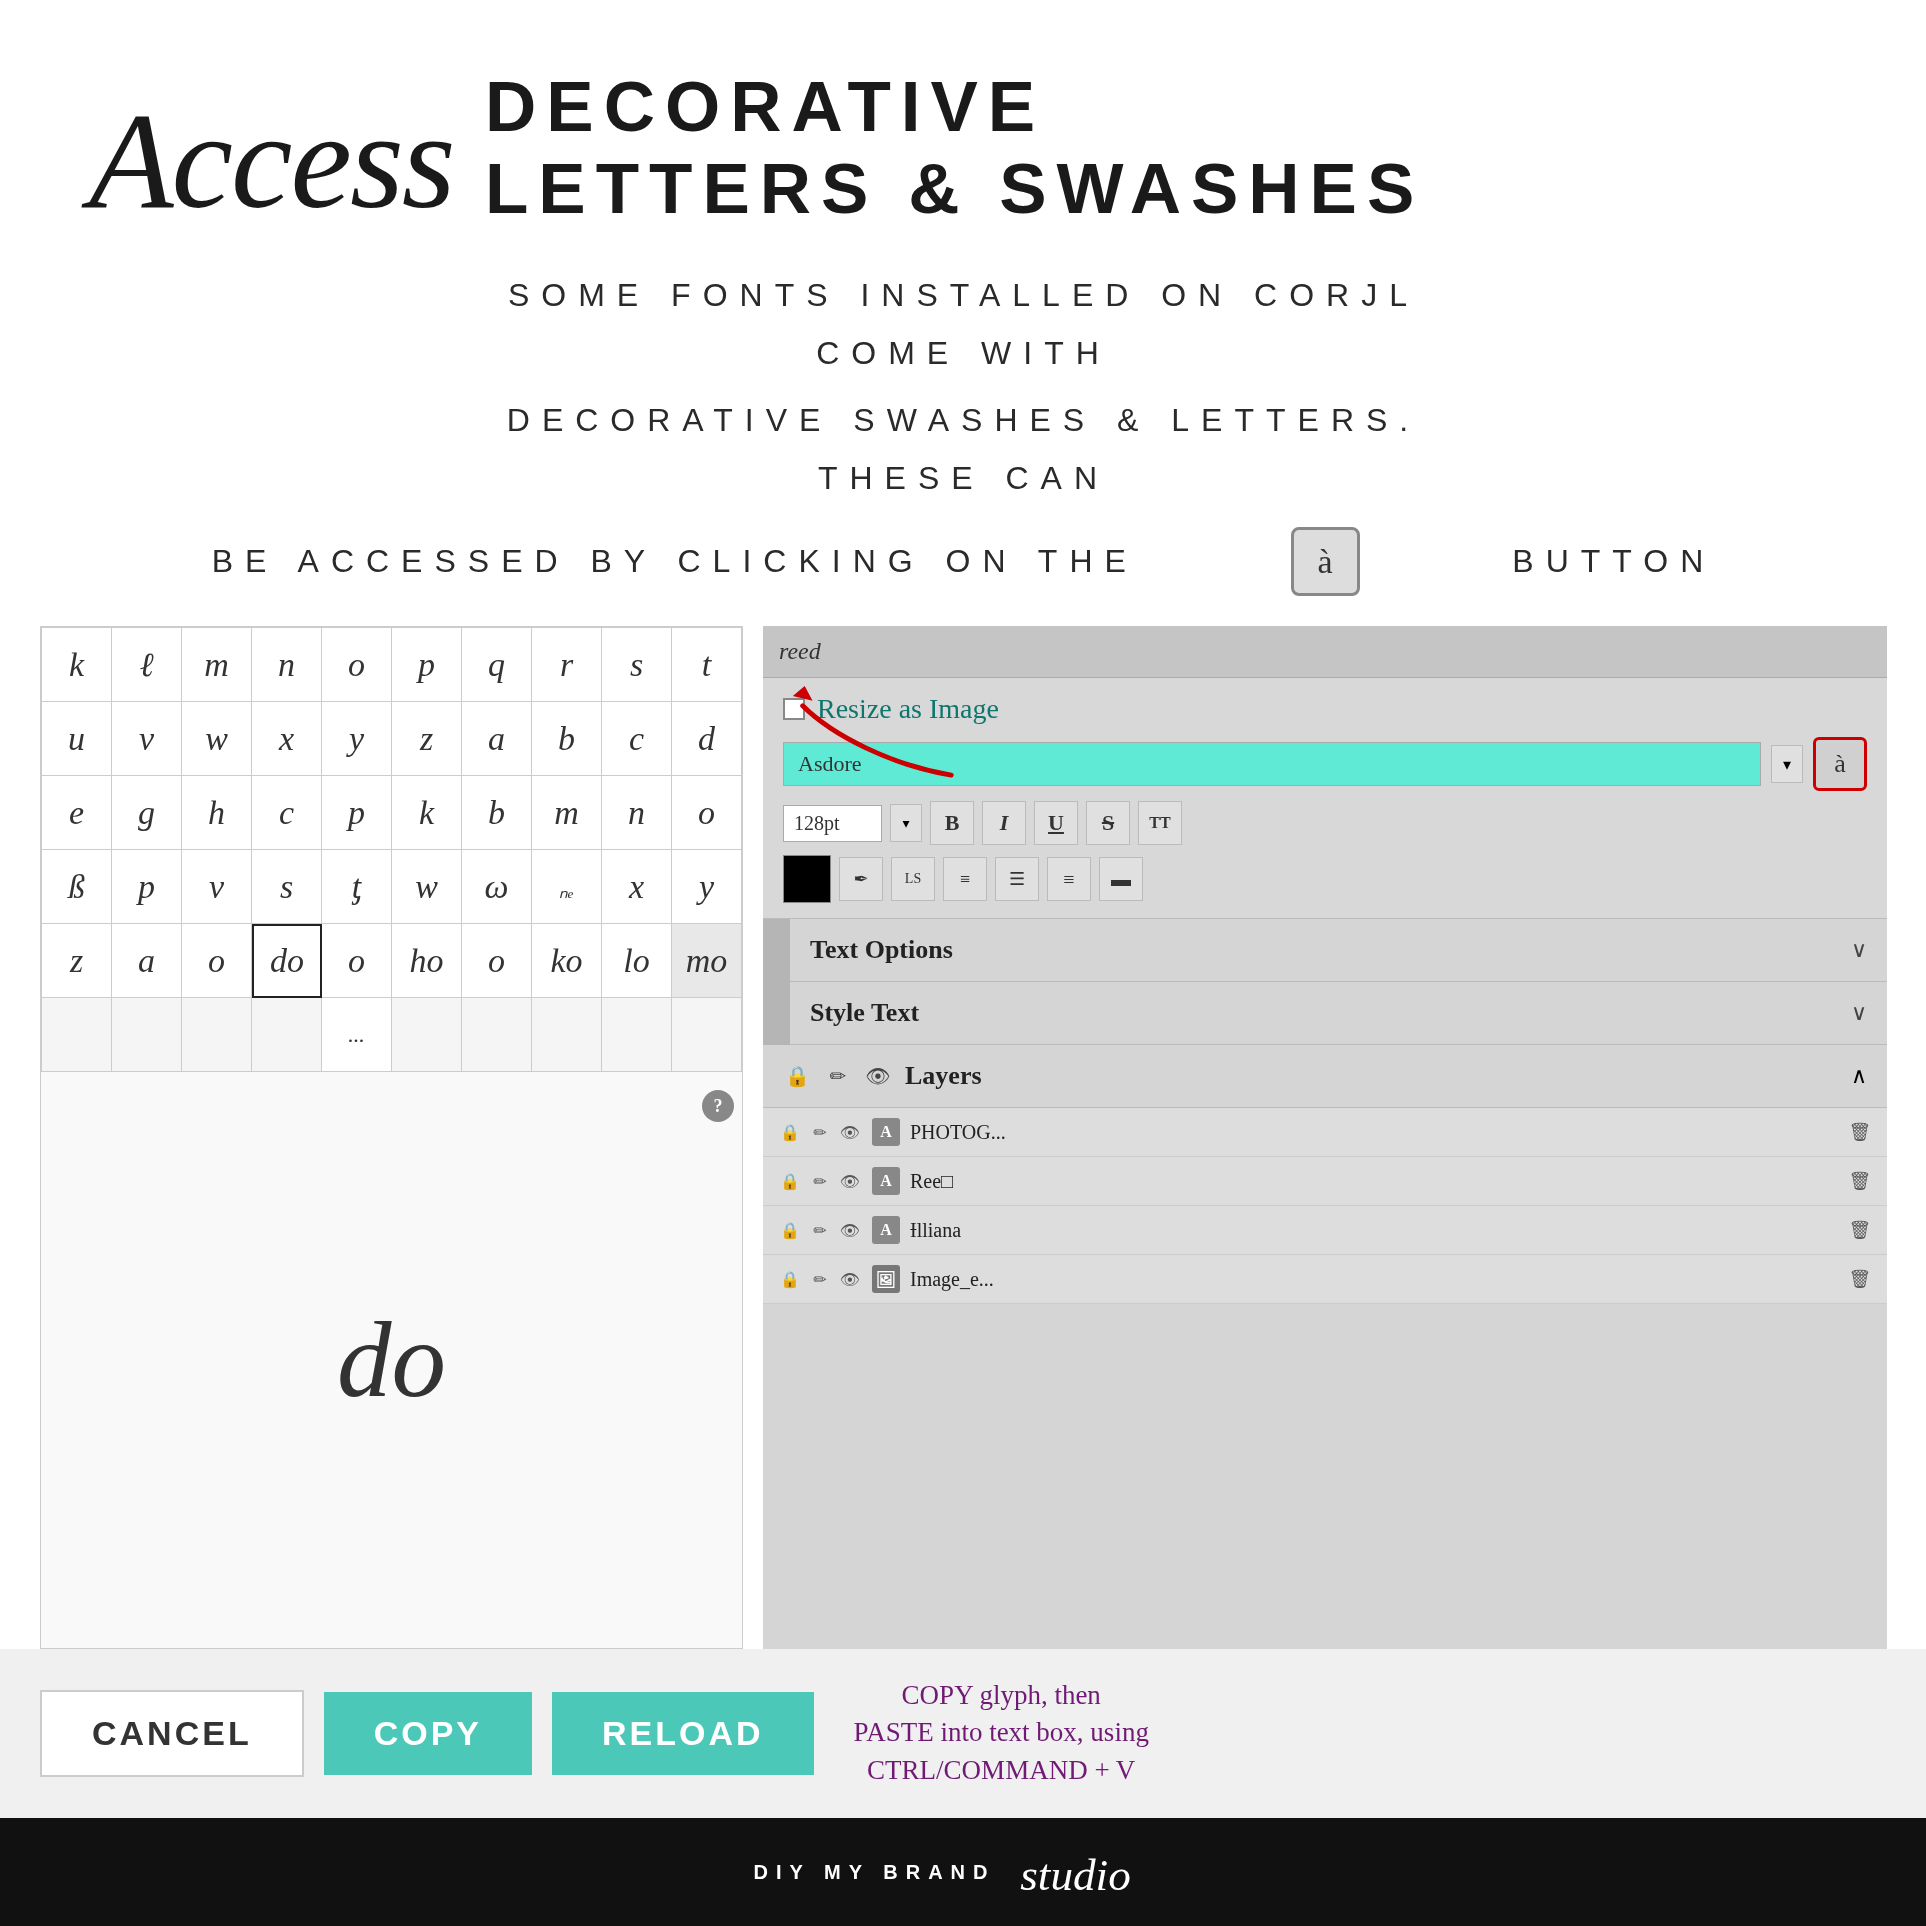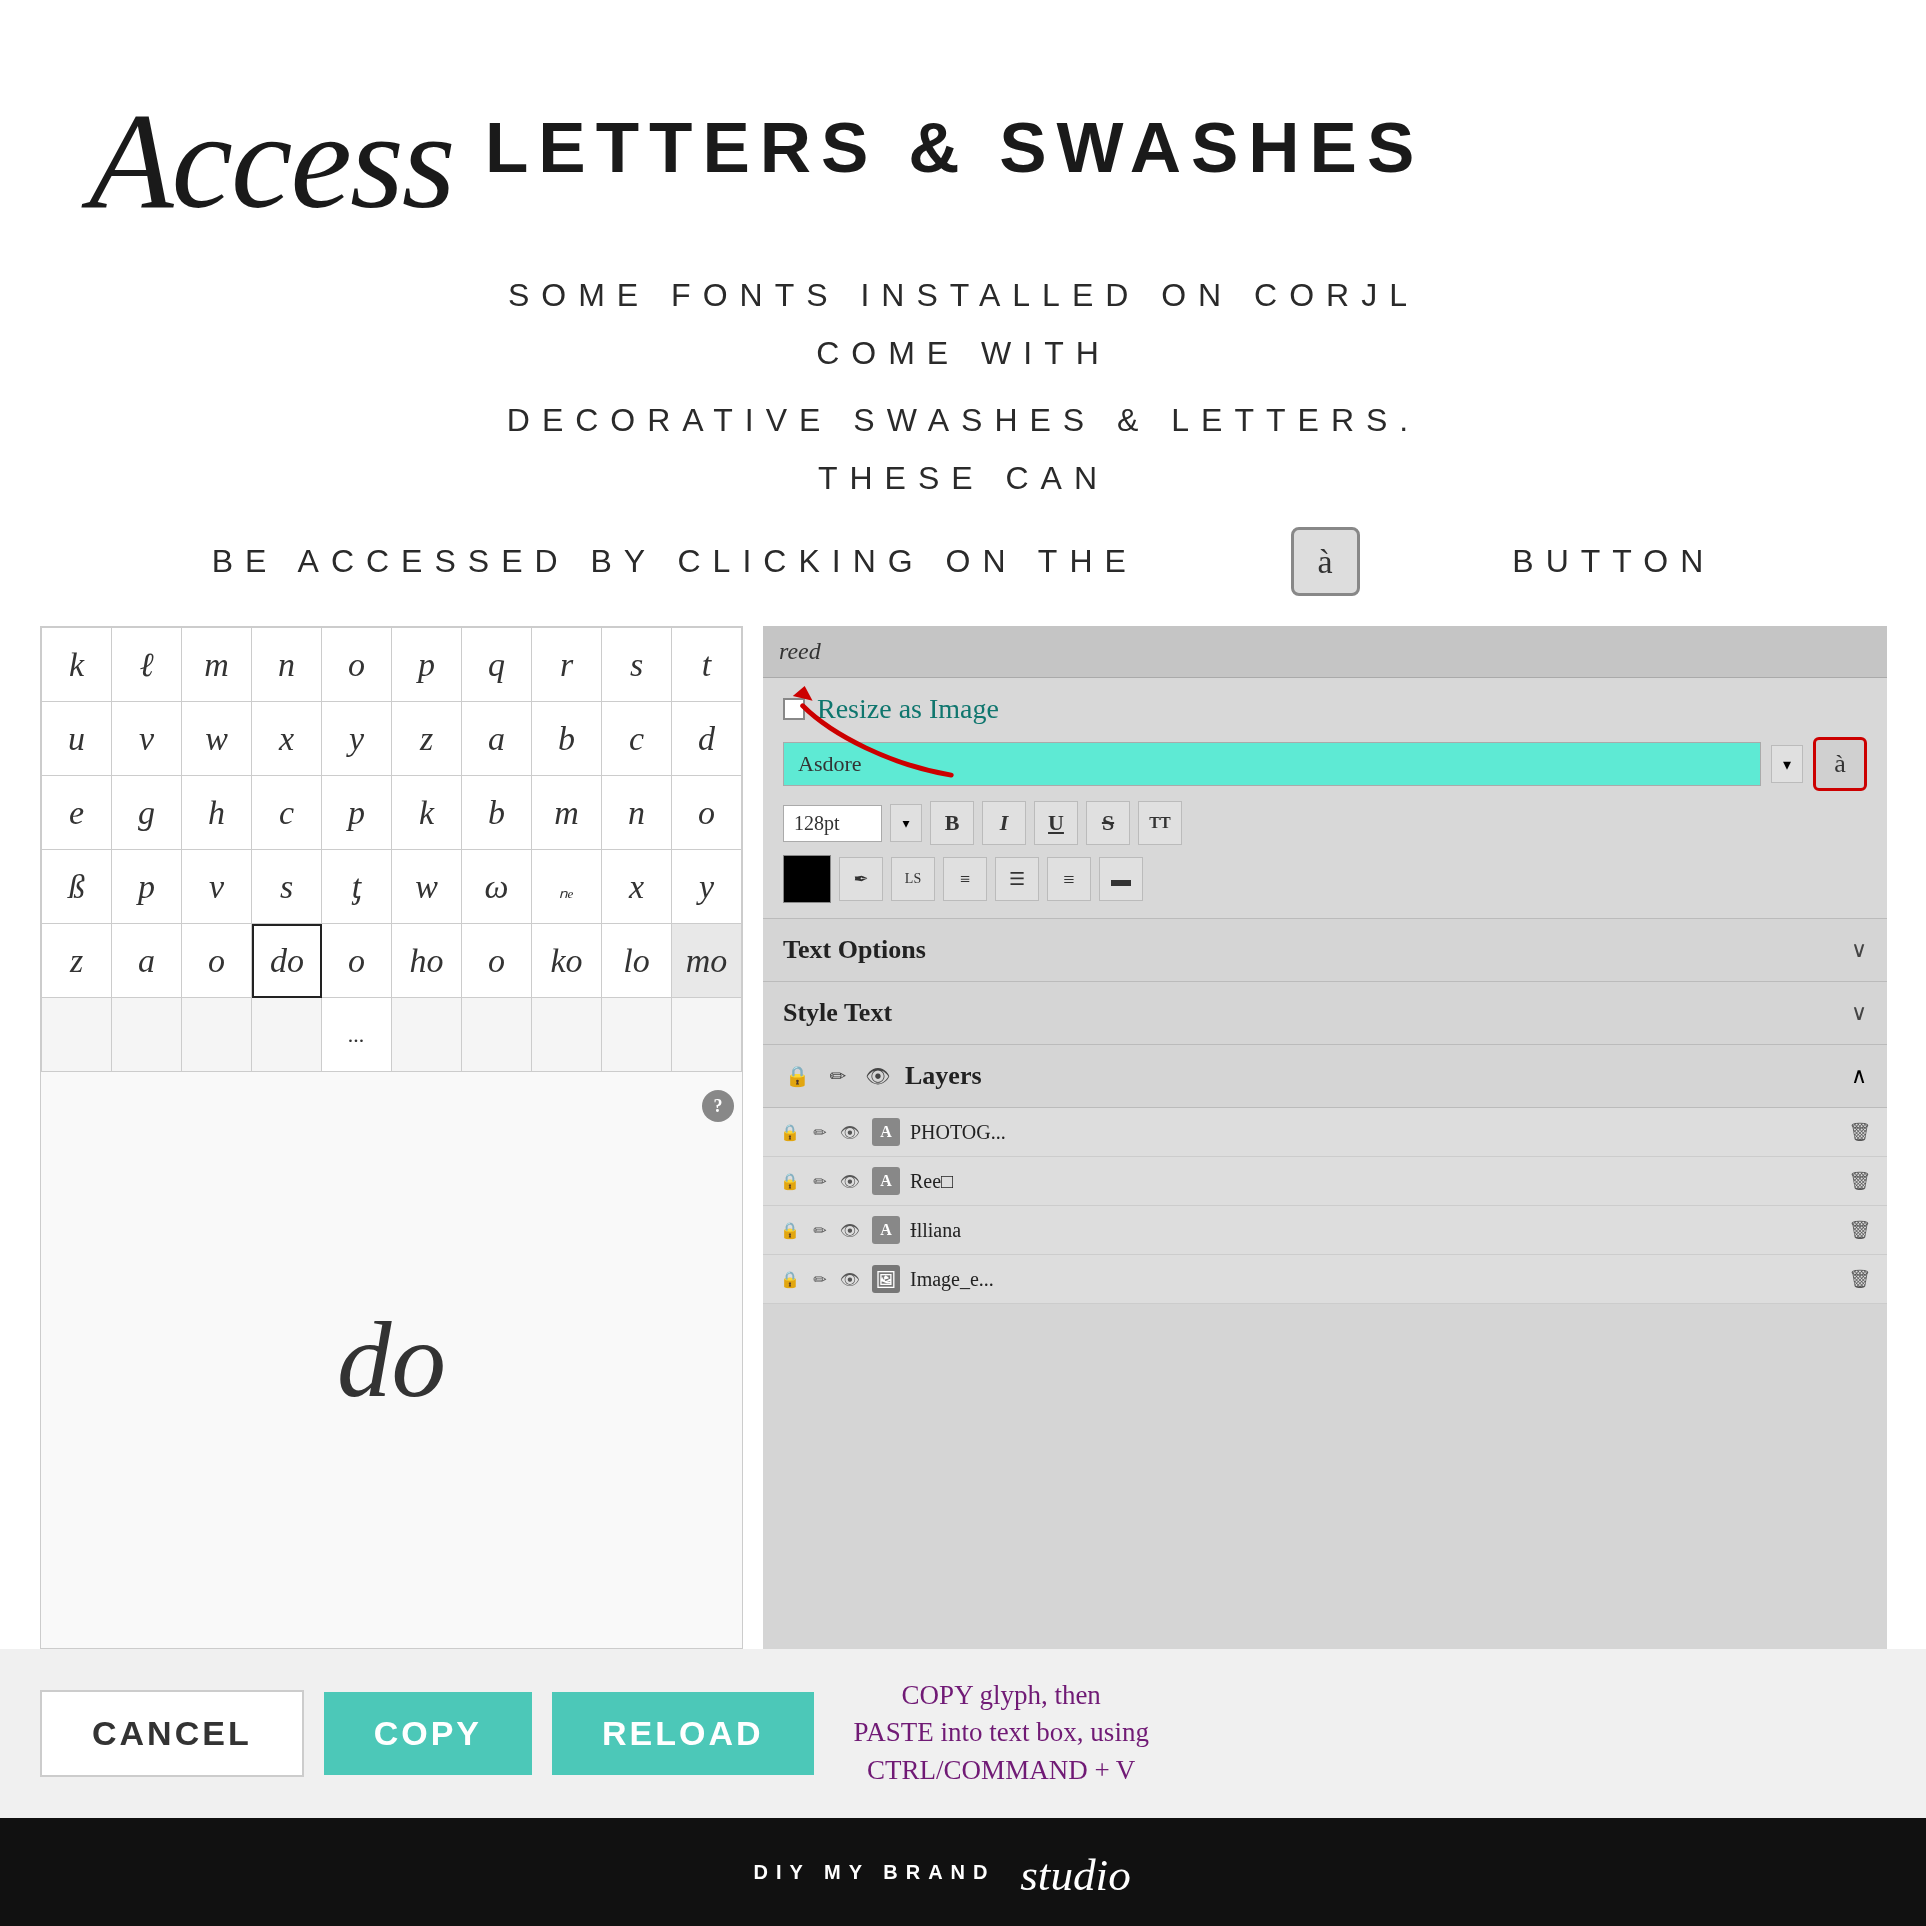--- a/index.html
+++ b/index.html
@@ -295,20 +295,21 @@
     }
 
     .collapsible-section {
       background: #d5d5d5;
       padding: 16px 20px;
       border-bottom: 1px solid #bbb;
       display: flex;
       align-items: center;
       justify-content: space-between;
       cursor: pointer;
+      margin-left: 27px;
     }
 
     .collapsible-label {
       font-size: 26px;
       font-weight: 600;
       color: #222;
     }
 
     .chevron {
       font-size: 22px;
@@ -510,20 +511,21 @@
 <div class="main-content">
 
   <div class="header-area">
     <div class="title-row">
 
       <svg class="script-title-svg" viewBox="0 0 380 180">
         <text x="10" y="150" font-family="Georgia, 'Palatino Linotype', serif" font-size="140" font-style="italic" font-weight="300" fill="#1a1a1a" letter-spacing="-2">Access</text>
       </svg>
 
       <div class="decorative-title">
+        <div class="decorative-title-text">DECORATIVE</div>
         <div class="decorative-title-text">LETTERS &amp; SWASHES</div>
       </div>
     </div>
 
     <div style="text-align:center; width:100%;">
       <div class="subtitle-text">SOME FONTS INSTALLED ON CORJL COME WITH</div>
       <div style="height:10px;"></div>
       <div class="subtitle-text">DECORATIVE SWASHES &amp; LETTERS. THESE CAN</div>
       <div style="height:10px;"></div>
       <div class="subtitle-row">

